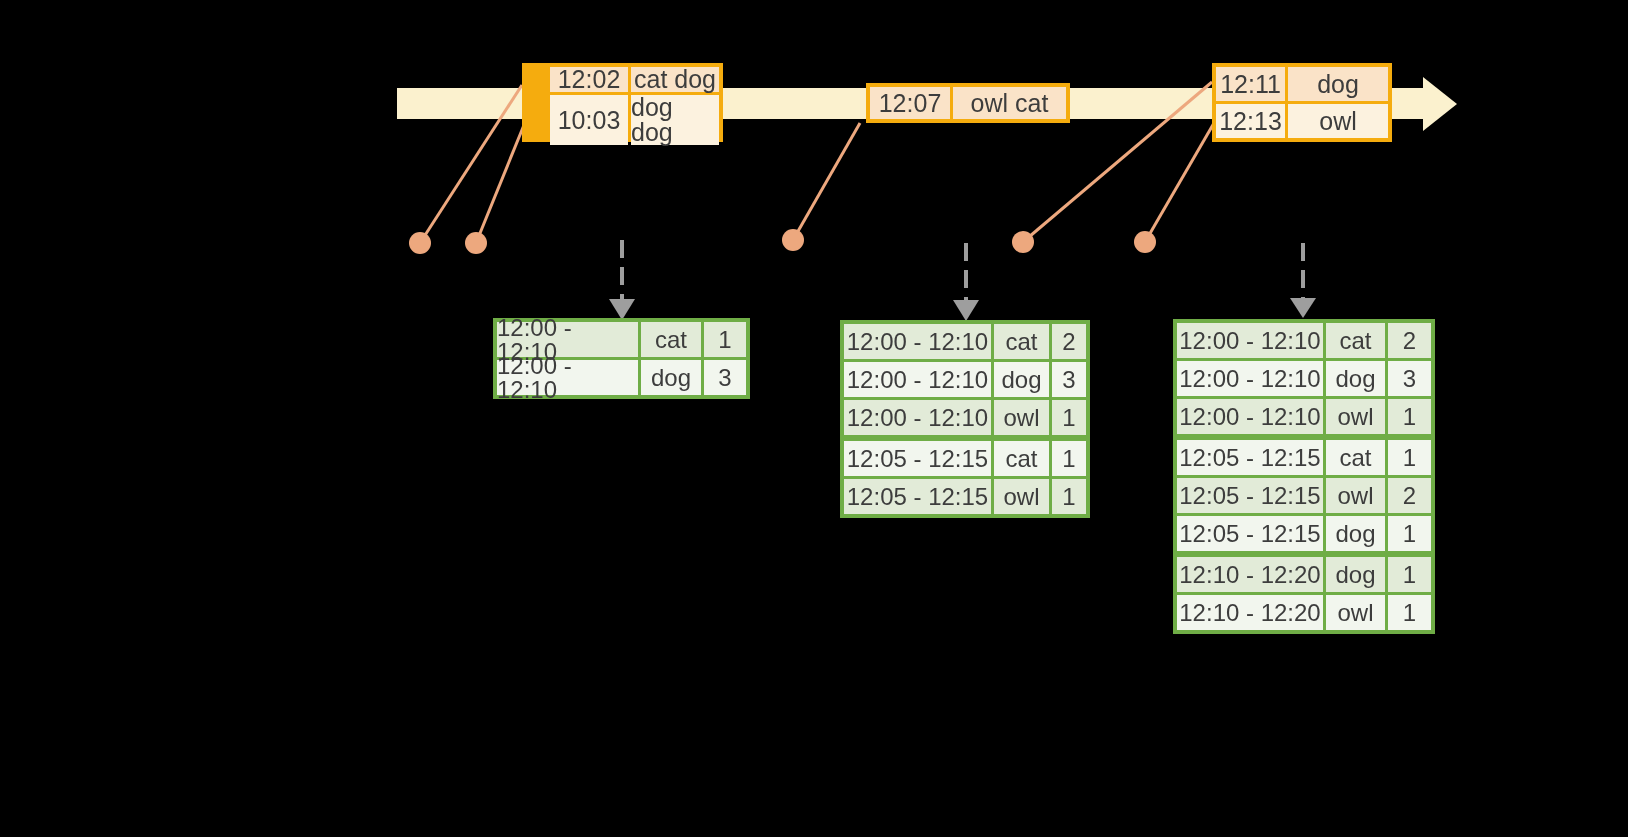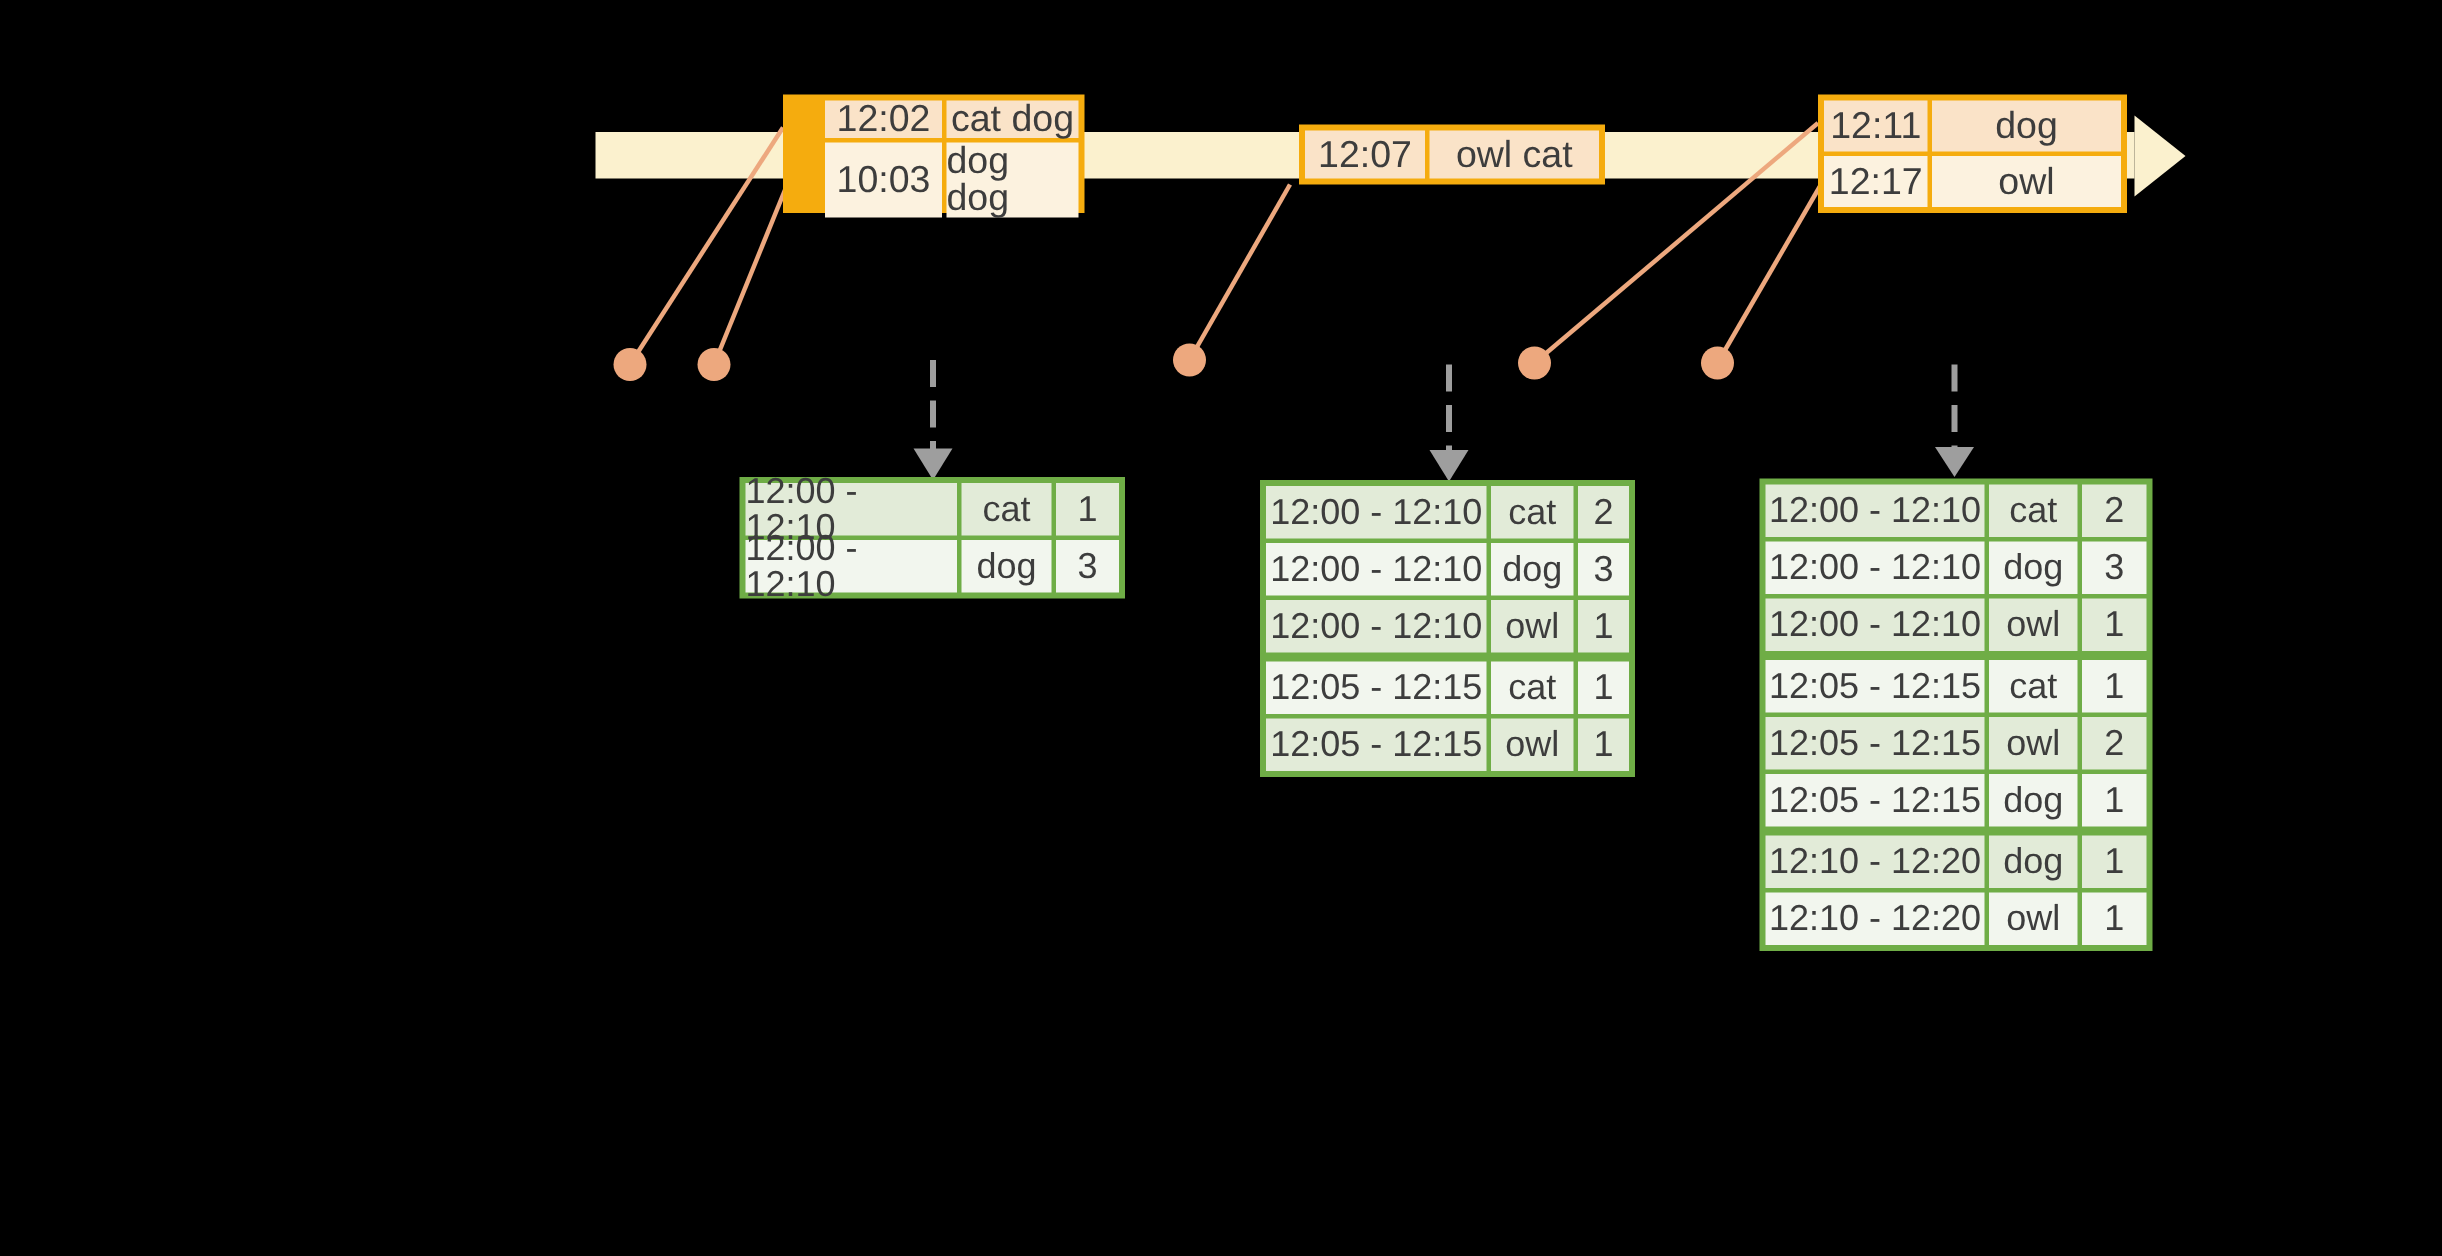--- a/index.html
+++ b/index.html
@@ -50,21 +50,21 @@
     display:flex;align-items:center;justify-content:center;
     font-size:25px;line-height:1;
   }
   .ecell.word{flex:1;}
   .fill-dark{background:var(--event-row-dark,#FAE3C8);}
   .fill-light{background:var(--event-row-light,#FCF2DF);}
   #ebox1{left:522px;top:63px;width:201px;height:79px;}
   #ebox1 .time{width:78px;margin-left:24px;}
   #ebox2{left:866px;top:83px;width:204px;height:40px;}
   #ebox2 .time{width:80px;}
-  #ebox3{left:1212px;top:63px;width:206px;height:79px;}
+  #ebox3{left:1212px;top:63px;width:180px;height:79px;}
   #ebox3 .time{width:69px;}
   
   .gtable{
     position:absolute;box-sizing:border-box;
     background:var(--table-border,#6FAD46);
     padding:4px;display:flex;flex-direction:column;gap:3px;
   }
   .grow{display:flex;gap:3px;height:35px;flex:none;}
   .grow.gsep{margin-top:3px;}
   .gcell{
@@ -124,21 +124,21 @@
       <div class="ecell word fill-dark">owl cat</div>
     </div>
   </div>
 
   <div class="ebox" id="ebox3">
     <div class="erow">
       <div class="ecell time fill-dark">12:11</div>
       <div class="ecell word fill-dark">dog</div>
     </div>
     <div class="erow">
-      <div class="ecell time fill-light">12:17</div>
+      <div class="ecell time fill-light">12:13</div>
       <div class="ecell word fill-light">owl</div>
     </div>
   </div>
 
   <div class="gtable" id="rtable1">
     <div class="grow row-dark">
       <div class="gcell win">12:00 - 12:10</div>
       <div class="gcell word">cat</div>
       <div class="gcell cnt">1</div>
     </div>

